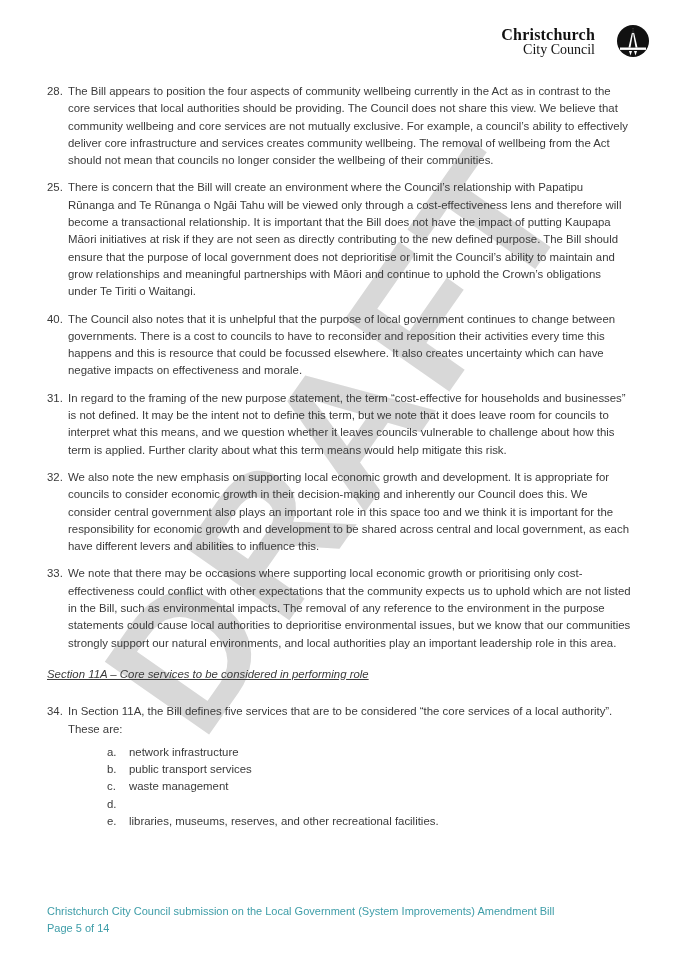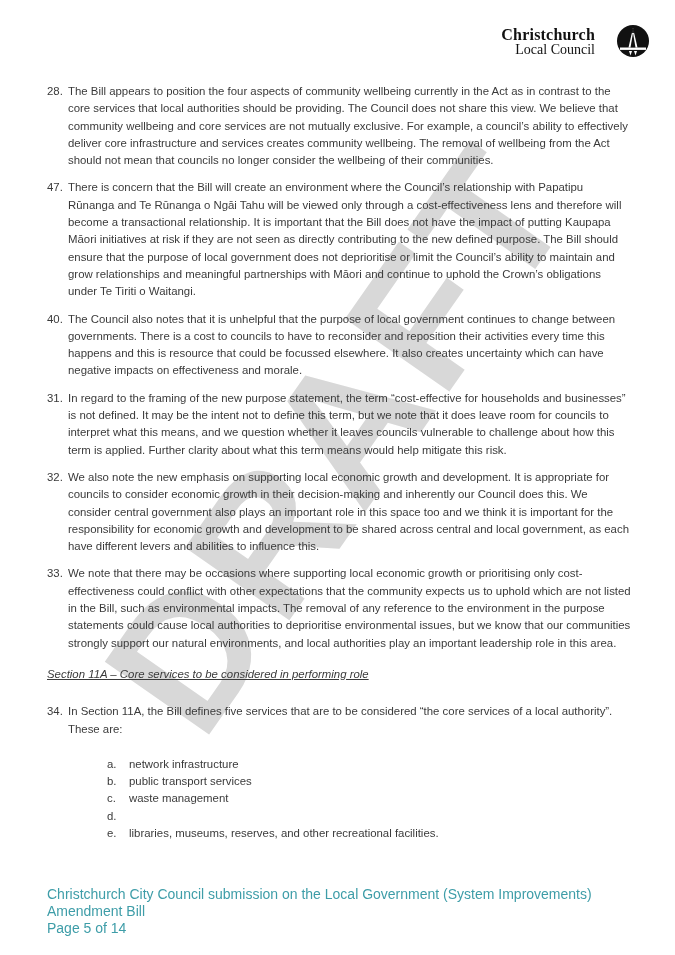--- a/index.html
+++ b/index.html
@@ -91,36 +91,36 @@
   .sub-item .letter {
     flex: 0 0 22px;
   }
   
   .footer {
     position: absolute;
     left: 47px;
     right: 40px;
     bottom: 18px;
     z-index: 1;
-    font-size: 14px;
+    font-size: 11px;
     line-height: 17px;
     color: #3e9da8;
   }
 </style>
 </head>
 <body>
 
 <div class="page">
 
   <div class="watermark">DRAFT</div>
 
   <div class="header">
     <div class="logo-text">
       <div class="l1">Christchurch</div>
-      <div class="l2">Local Council</div>
+      <div class="l2">City Council</div>
     </div>
     <div class="logo-emblem">
       <svg width="34" height="34" viewBox="0 0 34 34">
         <circle cx="17" cy="17" r="16" fill="#111111"></circle>
         <rect x="4" y="23.5" width="26" height="2.4" fill="#ffffff"></rect>
         <polygon points="17,4 21.5,23.5 12.5,23.5" fill="#ffffff"></polygon>
         <polygon points="17,9 19.5,23.5 14.5,23.5" fill="#111111"></polygon>
         <rect x="16.1" y="5" width="1.8" height="4" fill="#111111"></rect>
         <polygon points="13,27 16,27 14.5,31.5" fill="#ffffff"></polygon>
         <polygon points="18,27 21,27 19.5,31.5" fill="#ffffff"></polygon>
@@ -129,21 +129,21 @@
   </div>
 
   <div class="content">
 
     <div class="para">
       <span class="num">28.</span>
       <span class="ptext">The Bill appears to position the four aspects of community wellbeing currently in the Act as in contrast to the core services that local authorities should be providing. The Council does not share this view.  We believe that community wellbeing and core services are not mutually exclusive. For example, a council’s ability to effectively deliver core infrastructure and services creates community wellbeing. The removal of wellbeing from the Act should not mean that councils no longer consider the wellbeing of their communities.</span>
     </div>
 
     <div class="para">
-      <span class="num">47.</span>
+      <span class="num">25.</span>
       <span class="ptext">There is concern that the Bill will create an environment where the Council’s relationship with Papatipu Rūnanga and Te Rūnanga o Ngāi Tahu will be viewed only through a cost-effectiveness lens and therefore will become a transactional relationship. It is important that the Bill does not have the impact of putting Kaupapa Māori initiatives at risk if they are not seen as directly contributing to the new defined purpose. The Bill should ensure that the purpose of local government does not deprioritise or limit the Council’s ability to maintain and grow relationships and meaningful partnerships with Māori and continue to uphold the Crown’s obligations under Te Tiriti o Waitangi.</span>
     </div>
 
     <div class="para">
       <span class="num">40.</span>
       <span class="ptext">The Council also notes that it is unhelpful that the purpose of local government continues to change between governments. There is a cost to councils to have to reconsider and reposition their activities every time this happens and this is resource that could be focussed elsewhere. It also creates uncertainty which can have negative impacts on effectiveness and morale.</span>
     </div>
 
     <div class="para">
       <span class="num">31.</span>
@@ -155,21 +155,21 @@
       <span class="ptext">We also note the new emphasis on supporting local economic growth and development. It is appropriate for councils to consider economic growth in their decision-making and inherently our Council does this. We consider central government also plays an important role in this space too and we think it is important for the responsibility for economic growth and development to be shared across central and local government, as each have different levers and abilities to influence this.</span>
     </div>
 
     <div class="para">
       <span class="num">33.</span>
       <span class="ptext">We note that there may be occasions where supporting local economic growth or prioritising only cost-effectiveness could conflict with other expectations that the community expects us to uphold which are not listed in the Bill, such as environmental impacts. The removal of any reference to the environment in the purpose statements could cause local authorities to deprioritise environmental issues, but we know that our communities strongly support our natural environments, and local authorities play an important leadership role in this area.</span>
     </div>
 
     <div class="section-heading">Section 11A – Core services to be considered in performing role</div>
 
-    <div class="para" style="margin-bottom:18px;">
+    <div class="para" style="margin-bottom:6px;">
       <span class="num">34.</span>
       <span class="ptext">In Section 11A, the Bill defines five services that are to be considered “the core services of a local authority”. These are:</span>
     </div>
 
     <div class="sub-list">
       <div class="sub-item">
         <span class="letter">a.</span>
         <span>network infrastructure</span>
       </div>
       <div class="sub-item">

